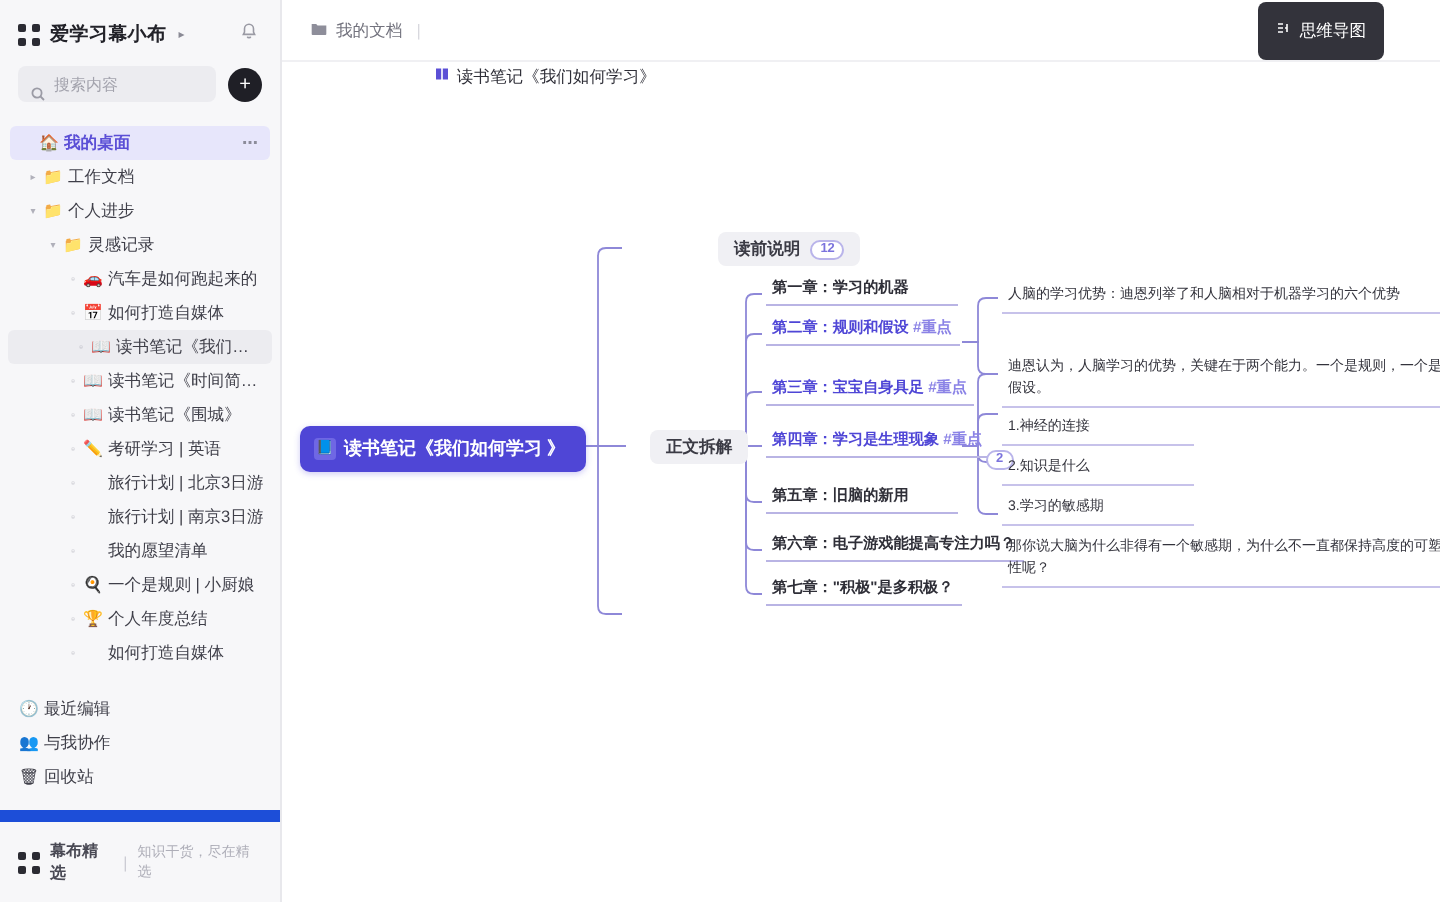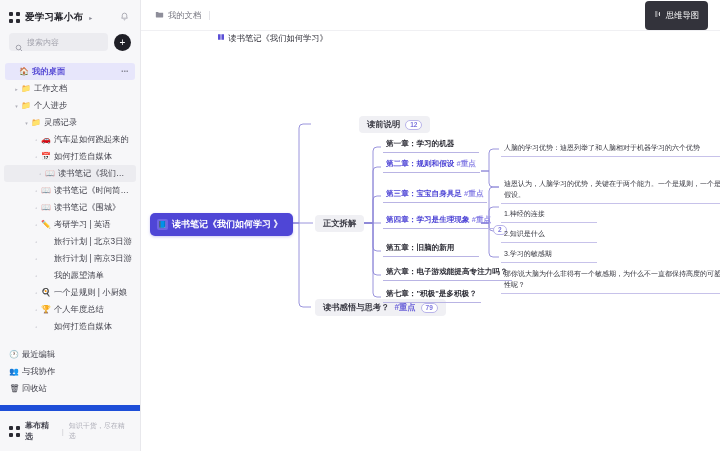--- a/index.html
+++ b/index.html
@@ -105,21 +105,21 @@
     display: flex; align-items: center; gap: 5px;
   }
   .foot-main { font-size: 8px; color: #4a4a55; font-weight: 600; }
   .foot-sep { color: #ccccd4; font-size: 8px; }
   .foot-sub { font-size: 7px; color: #aeaeb8; }
 
   
   .main { flex: 1; height: 451px; position: relative; background: #fff; }
   .topbar {
     height: 31px; display: flex; align-items: center;
-    padding: 0 12px 0 14px;
+    padding: 0 28px 0 14px;
     border-bottom: 1px solid #f0f0f3;
   }
   .crumb { display: flex; align-items: center; gap: 4px; font-size: 8.3px; color: #73737e; }
   .crumb .fic { font-size: 8px; color: #8e8e9a; }
   .crumb .divider { color: #d8d8de; margin: 0 3px; }
   .crumb .cur { color: #2f2f38; display: flex; align-items: center; gap: 3px; margin-top: 46px; }
   .crumb .bic { color: #5b4fd6; font-size: 8px; }
   .mindmap-btn {
     margin-left: auto;
     background: #33333b; color: #fff;
@@ -390,29 +390,24 @@
       <div class="node root-node" style="left:9px; top:182px;">
         <span class="emo">📘</span>
         <span>读书笔记《我们如何学习 》</span>
       </div>
 
       <div class="node branch-node" style="left:174px; top:85px;margin-left:44px;">
         <span>读前说明</span>
         <span class="badge">12</span>
       </div>
 
-      <div class="node branch-node" style="left:174px; top:184px;">
+      <div class="node branch-node" style="left:184px; top:184px;">
         <span>正文拆解</span>
       </div>
 
-      <div class="node branch-node" style="left:174px; top:268px;">
-        <span>读书感悟与思考？</span>
-        <span class="tag">#重点</span>
-        <span class="badge">79</span>
-      </div>
 
       <div class="node leaf" style="left:242px; top:106px; min-width:96px;">
         <span>第一章：学习的机器</span>
       </div>
       <div class="node leaf accent" style="left:242px; top:126px; min-width:96px;">
         <span>第二章：规则和假设</span>
         <span class="hot">#重点</span>
       </div>
       <div class="node leaf accent" style="left:242px; top:156px; min-width:96px;">
         <span>第三章：宝宝自身具足</span>

